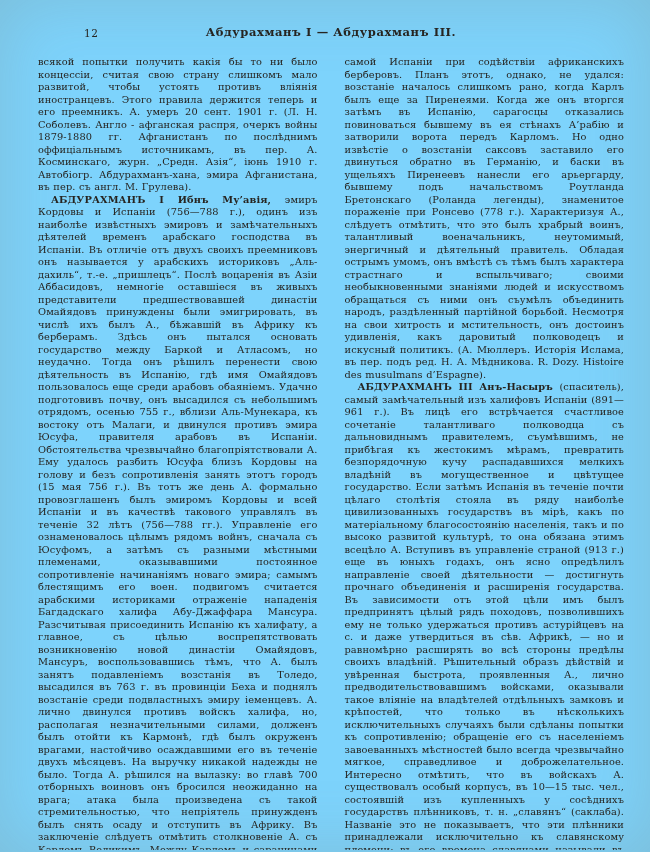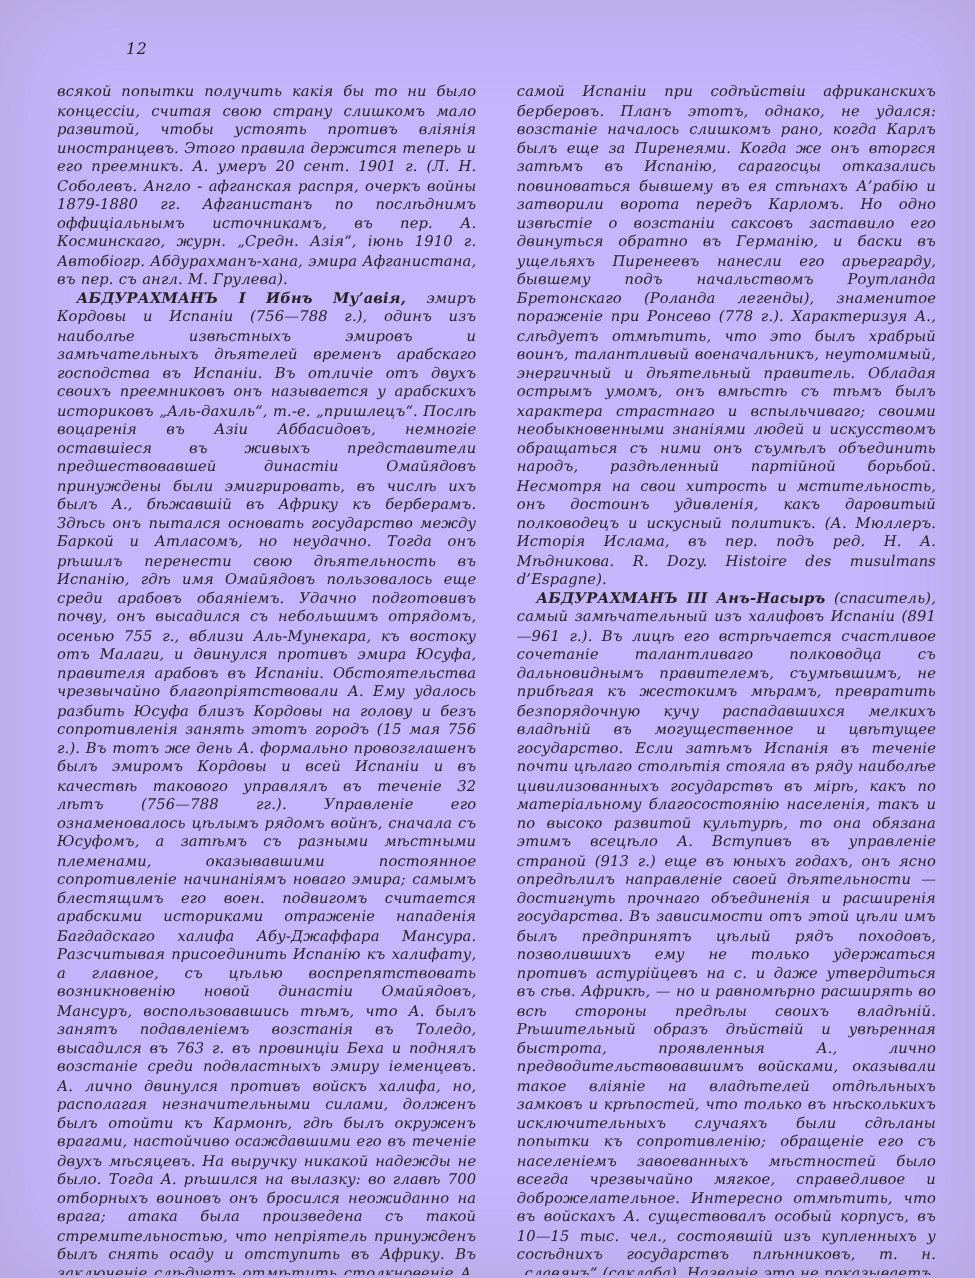--- a/index.html
+++ b/index.html
@@ -60,23 +60,24 @@
   p.block.indent {
     text-indent: 13px;
   }
   .lead {
     font-weight: bold;
   }
 </style>
 </head>
 <body>
 
-<div class="page" style="background: #c4b5fd; color: rgb(38, 36, 32); font-style: italic;">
+<div class="page" style="background: #7dd3fc; color: rgb(38, 36, 32);">
   <div class="header-row">
     <span class="page-number">12</span>
+    <div class="running-title">Абдурахманъ I — Абдурахманъ III.</div>
   </div>
   <div class="columns">
     <div class="col">
         <p class="block">всякой попытки получить какія бы то ни было концессіи, считая свою страну слишкомъ мало развитой, чтобы устоять противъ вліянія иностранцевъ. Этого правила держится теперь и его преемникъ. А. умеръ 20 сент. 1901 г. (Л. Н. Соболевъ. Англо - афганская распря, очеркъ войны 1879-1880 гг. Афганистанъ по послѣднимъ оффиціальнымъ источникамъ, въ пер. А. Косминскаго, журн. „Средн. Азія“, іюнь 1910 г. Автобіогр. Абдурахманъ-хана, эмира Афганистана, въ пер. съ англ. М. Грулева).</p>
         <p class="block indent"><span class="lead">АБДУРАХМАНЪ I Ибнъ Му’авія, </span>эмиръ Кордовы и Испаніи (756—788 г.), одинъ изъ наиболѣе извѣстныхъ эмировъ и замѣчательныхъ дѣятелей временъ арабскаго господства въ Испаніи. Въ отличіе отъ двухъ своихъ преемниковъ онъ называется у арабскихъ историковъ „Аль-дахиль“, т.-е. „пришлецъ“. Послѣ воцаренія въ Азіи Аббасидовъ, немногіе оставшіеся въ живыхъ представители предшествовавшей династіи Омайядовъ принуждены были эмигрировать, въ числѣ ихъ былъ А., бѣжавшій въ Африку къ берберамъ. Здѣсь онъ пытался основать государство между Баркой и Атласомъ, но неудачно. Тогда онъ рѣшилъ перенести свою дѣятельность въ Испанію, гдѣ имя Омайядовъ пользовалось еще среди арабовъ обаяніемъ. Удачно подготовивъ почву, онъ высадился съ небольшимъ отрядомъ, осенью 755 г., вблизи Аль-Мунекара, къ востоку отъ Малаги, и двинулся противъ эмира Юсуфа, правителя арабовъ въ Испаніи. Обстоятельства чрезвычайно благопріятствовали А. Ему удалось разбить Юсуфа близъ Кордовы на голову и безъ сопротивленія занять этотъ городъ (15 мая 756 г.). Въ тотъ же день А. формально провозглашенъ былъ эмиромъ Кордовы и всей Испаніи и въ качествѣ такового управлялъ въ теченіе 32 лѣтъ (756—788 гг.). Управленіе его ознаменовалось цѣлымъ рядомъ войнъ, сначала съ Юсуфомъ, а затѣмъ съ разными мѣстными племенами, оказывавшими постоянное сопротивленіе начинаніямъ новаго эмира; самымъ блестящимъ его воен. подвигомъ считается арабскими историками отраженіе нападенія Багдадскаго халифа Абу-Джаффара Мансура. Разсчитывая присоединить Испанію къ халифату, а главное, съ цѣлью воспрепятствовать возникновенію новой династіи Омайядовъ, Мансуръ, воспользовавшись тѣмъ, что А. былъ занятъ подавленіемъ возстанія въ Толедо, высадился въ 763 г. въ провинціи Беха и поднялъ возстаніе среди подвластныхъ эмиру іеменцевъ. А. лично двинулся противъ войскъ халифа, но, располагая незначительными силами, долженъ былъ отойти къ Кармонѣ, гдѣ былъ окруженъ врагами, настойчиво осаждавшими его въ теченіе двухъ мѣсяцевъ. На выручку никакой надежды не было. Тогда А. рѣшился на вылазку: во главѣ 700 отборныхъ воиновъ онъ бросился неожиданно на врага; атака была произведена съ такой стремительностью, что непріятель принужденъ былъ снять осаду и отступить въ Африку. Въ заключеніе слѣдуетъ отмѣтить столкновеніе А. съ Карломъ Великимъ. Между Карломъ и сарацинами былъ заключенъ договоръ, по которому первый долженъ былъ вторгнуться въ Испанію, гдѣ одинъ изъ іеменскихъ вождей, Сулейманъ Аль-А’рабій, обѣщалъ придти на помощь изъ Барцелоны или Сарагоссы; въ то же время должно было начаться возстаніе и въ</p>
       </div>
     <div class="col">
         <p class="block">самой Испаніи при содѣйствіи африканскихъ берберовъ. Планъ этотъ, однако, не удался: возстаніе началось слишкомъ рано, когда Карлъ былъ еще за Пиренеями. Когда же онъ вторгся затѣмъ въ Испанію, сарагосцы отказались повиноваться бывшему въ ея стѣнахъ А’рабію и затворили ворота передъ Карломъ. Но одно извѣстіе о возстаніи саксовъ заставило его двинуться обратно въ Германію, и баски въ ущельяхъ Пиренеевъ нанесли его арьергарду, бывшему подъ начальствомъ Роутланда Бретонскаго (Роланда легенды), знаменитое пораженіе при Ронсево (778 г.). Характеризуя А., слѣдуетъ отмѣтить, что это былъ храбрый воинъ, талантливый военачальникъ, неутомимый, энергичный и дѣятельный правитель. Обладая острымъ умомъ, онъ вмѣстѣ съ тѣмъ былъ характера страстнаго и вспыльчиваго; своими необыкновенными знаніями людей и искусствомъ обращаться съ ними онъ съумѣлъ объединить народъ, раздѣленный партійной борьбой. Несмотря на свои хитрость и мстительность, онъ достоинъ удивленія, какъ даровитый полководецъ и искусный политикъ. (А. Мюллеръ. Исторія Ислама, въ пер. подъ ред. Н. А. Мѣдникова. R. Dozy. Histoire des musulmans d’Espagne).</p>
         <p class="block indent"><span class="lead">АБДУРАХМАНЪ III Анъ-Насыръ </span>(спаситель), самый замѣчательный изъ халифовъ Испаніи (891—961 г.). Въ лицѣ его встрѣчается счастливое сочетаніе талантливаго полководца съ дальновиднымъ правителемъ, съумѣвшимъ, не прибѣгая къ жестокимъ мѣрамъ, превратить безпорядочную кучу распадавшихся мелкихъ владѣній въ могущественное и цвѣтущее государство. Если затѣмъ Испанія въ теченіе почти цѣлаго столѣтія стояла въ ряду наиболѣе цивилизованныхъ государствъ въ мірѣ, какъ по матеріальному благосостоянію населенія, такъ и по высоко развитой культурѣ, то она обязана этимъ всецѣло А. Вступивъ въ управленіе страной (913 г.) еще въ юныхъ годахъ, онъ ясно опредѣлилъ направленіе своей дѣятельности — достигнуть прочнаго объединенія и расширенія государства. Въ зависимости отъ этой цѣли имъ былъ предпринятъ цѣлый рядъ походовъ, позволившихъ ему не только удержаться противъ астурійцевъ на с. и даже утвердиться въ сѣв. Африкѣ, — но и равномѣрно расширять во всѣ стороны предѣлы своихъ владѣній. Рѣшительный образъ дѣйствій и увѣренная быстрота, проявленныя А., лично предводительствовавшимъ войсками, оказывали такое вліяніе на владѣтелей отдѣльныхъ замковъ и крѣпостей, что только въ нѣсколькихъ исключительныхъ случаяхъ были сдѣланы попытки къ сопротивленію; обращеніе его съ населеніемъ завоеванныхъ мѣстностей было всегда чрезвычайно мягкое, справедливое и доброжелательное. Интересно отмѣтить, что въ войскахъ А. существовалъ особый корпусъ, въ 10—15 тыс. чел., состоявшій изъ купленныхъ у сосѣднихъ государствъ плѣнниковъ, т. н. „славянъ“ (саклаба). Названіе это не показываетъ, что эти плѣнники принадлежали исключительно къ славянскому племени; въ его времена славянами называли въ Испаніи также и франковъ, и гепидовъ, и южныхъ итальянцевъ. Оно сохранилось еще</p>
       </div>

